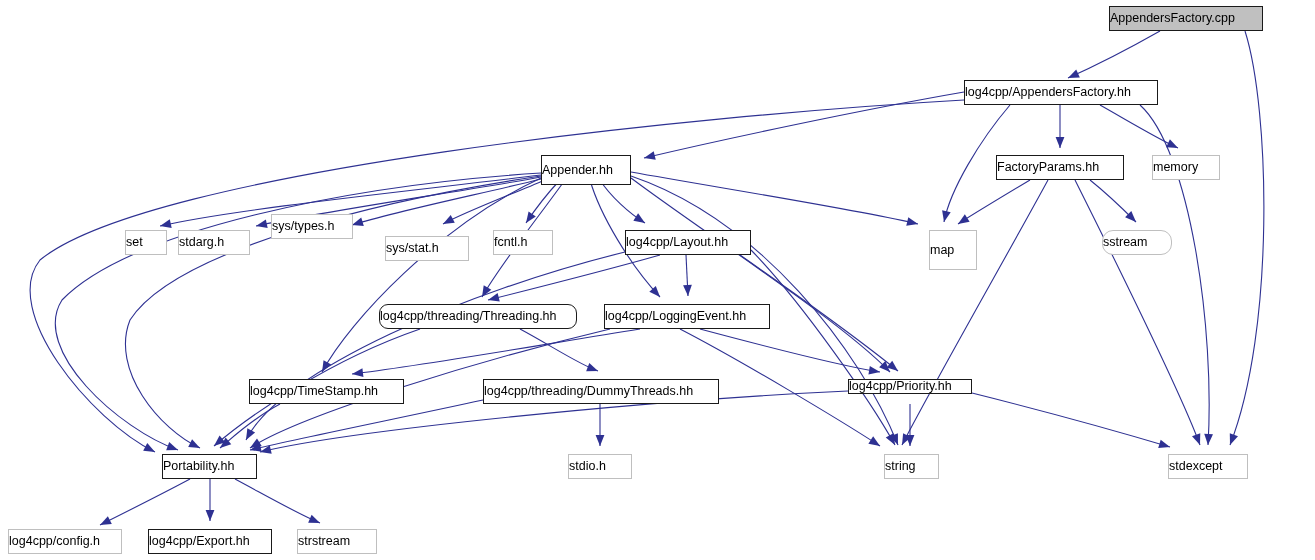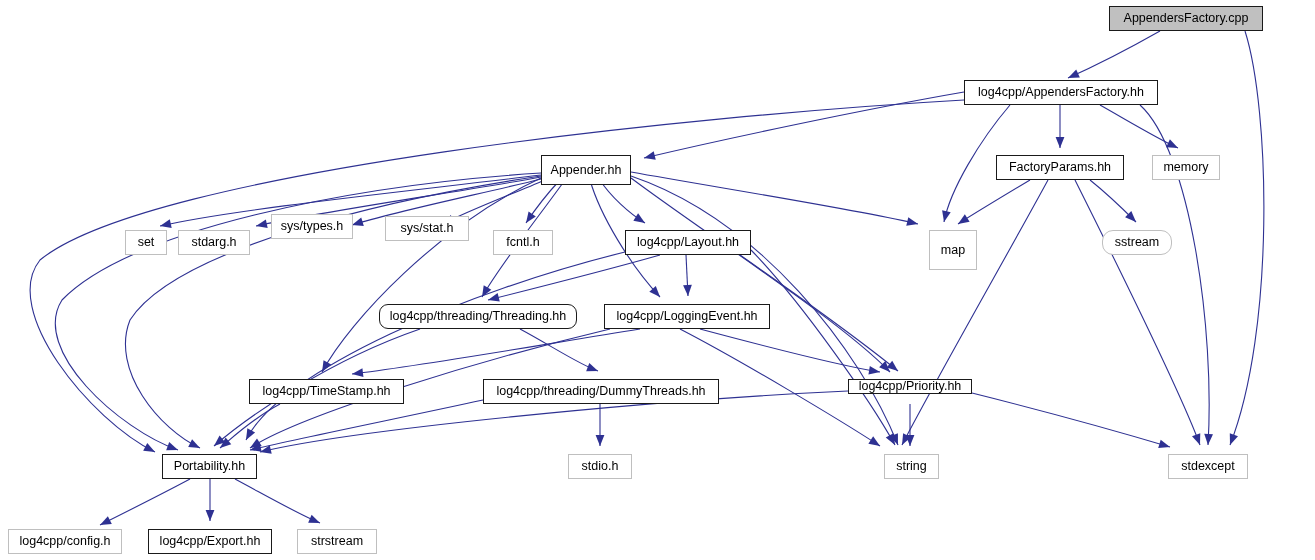--- a/index.html
+++ b/index.html
@@ -2,21 +2,21 @@
 <html><head>
 <meta charset="utf-8">
 <style>
   html,body{margin:0;padding:0;background:#ffffff;}
   #canvas{position:relative;width:1315px;height:560px;background:#ffffff;
           font-family:"Liberation Sans","DejaVu Sans",sans-serif;overflow:hidden;}
   svg{position:absolute;left:0;top:0;width:1315px;height:560px;}
   .edge{fill:none;stroke:#2e3192;stroke-width:1.1;}
   .arrow{fill:#2e3192;stroke:none;}
   .nodebox{position:absolute;box-sizing:border-box;display:flex;align-items:center;
-           justify-content:center;background:#ffffff;border:1px solid #bfbfbf;
+           justify-content:flex-start;background:#ffffff;border:1px solid #bfbfbf;
            font-size:12.5px;color:#000;white-space:nowrap;line-height:1;}
   .nodebox.bold{border:1.6px solid #1a1a1a;}
   .nodebox.root{background:#c0c0c0;border:1.6px solid #1a1a1a;}
 </style>
 </head>
 <body>
 
 <div id="canvas">
   <svg id="edges" viewBox="0 0 1315 560">
       <path d="M1160,31 C1130,48 1095,66 1068,78" class="edge" stroke="#2e3192"></path>
@@ -130,21 +130,21 @@
       </div>
       <div class="nodebox" style="left: 114px; top: 230px; width: 42px; height: 25px; margin-left: 11px;">
         <span>set</span>
       </div>
       <div class="nodebox" style="left: 178px; top: 230px; width: 72px; height: 25px;">
         <span>stdarg.h</span>
       </div>
       <div class="nodebox" style="left: 271px; top: 214px; width: 82px; height: 25px;">
         <span>sys/types.h</span>
       </div>
-      <div class="nodebox" style="left: 385px; top: 216px; width: 84px; height: 25px;">
+      <div class="nodebox" style="left: 385px; top: 236px; width: 84px; height: 25px;">
         <span>sys/stat.h</span>
       </div>
       <div class="nodebox" style="left: 493px; top: 230px; width: 60px; height: 25px;">
         <span>fcntl.h</span>
       </div>
       <div class="nodebox bold" style="left: 625px; top: 230px; width: 126px; height: 25px;">
         <span>log4cpp/Layout.hh</span>
       </div>
       <div class="nodebox" style="left: 929px; top: 230px; width: 48px; height: 40px;">
         <span>map</span>

